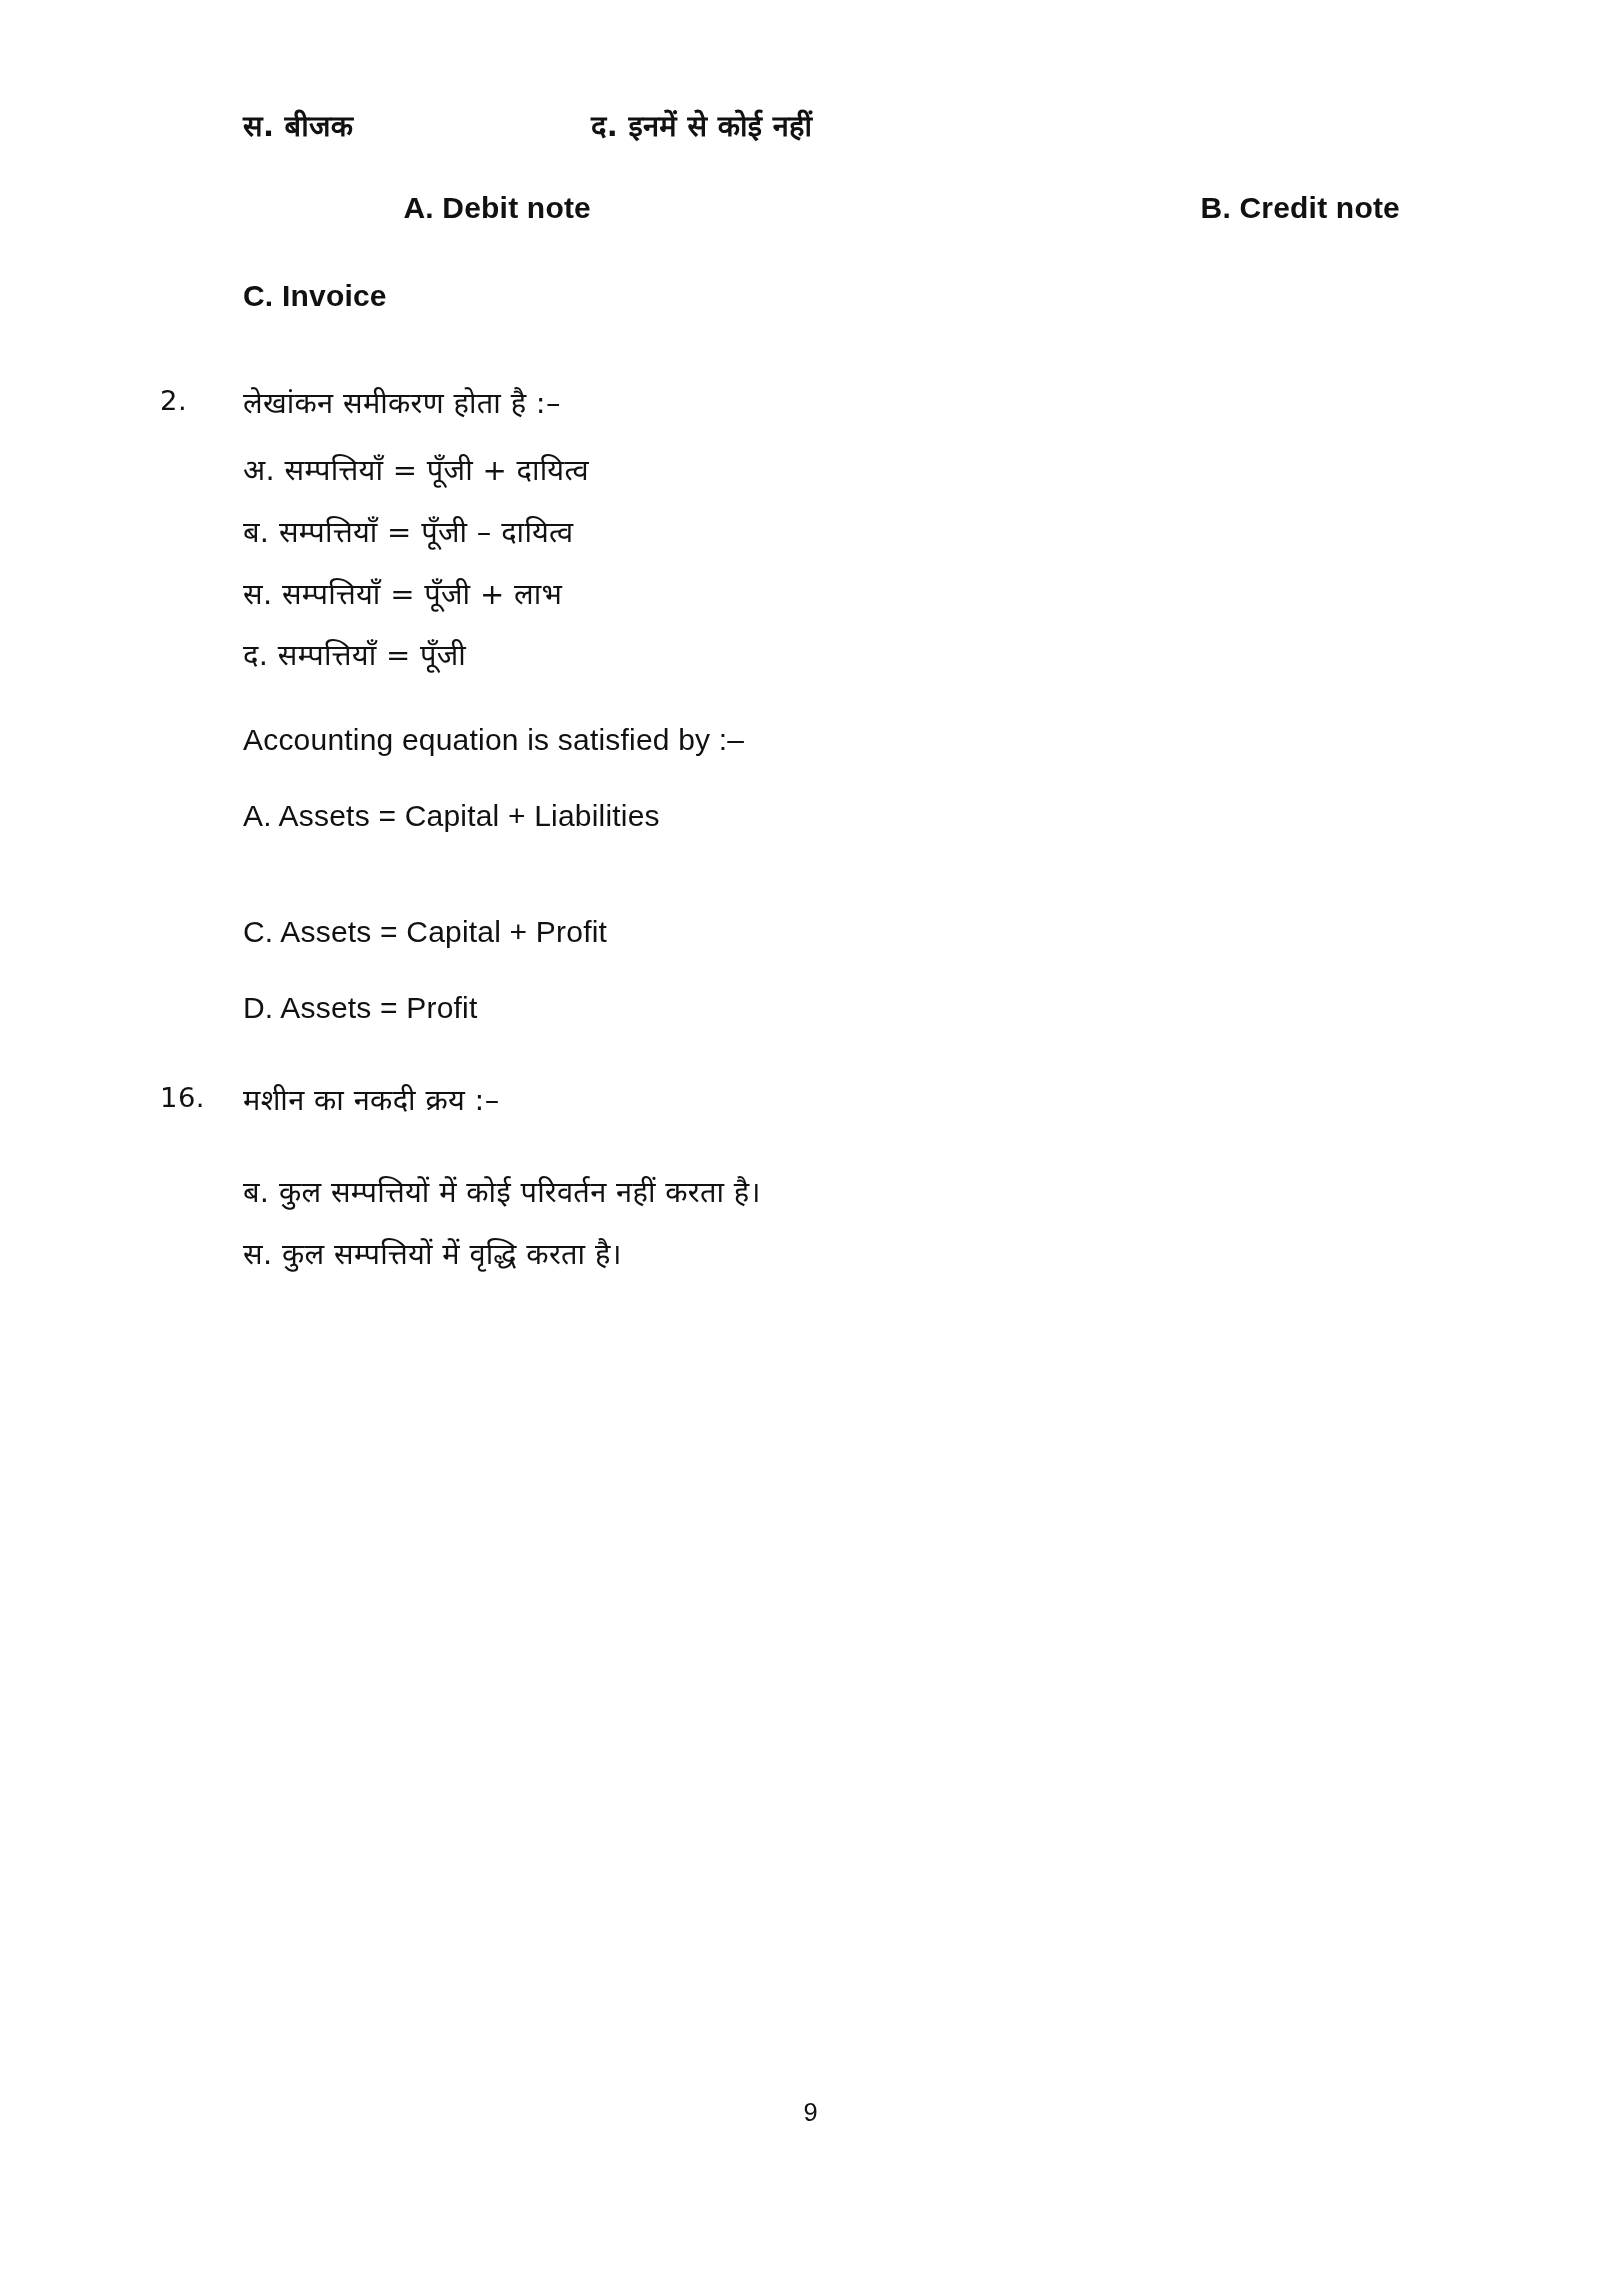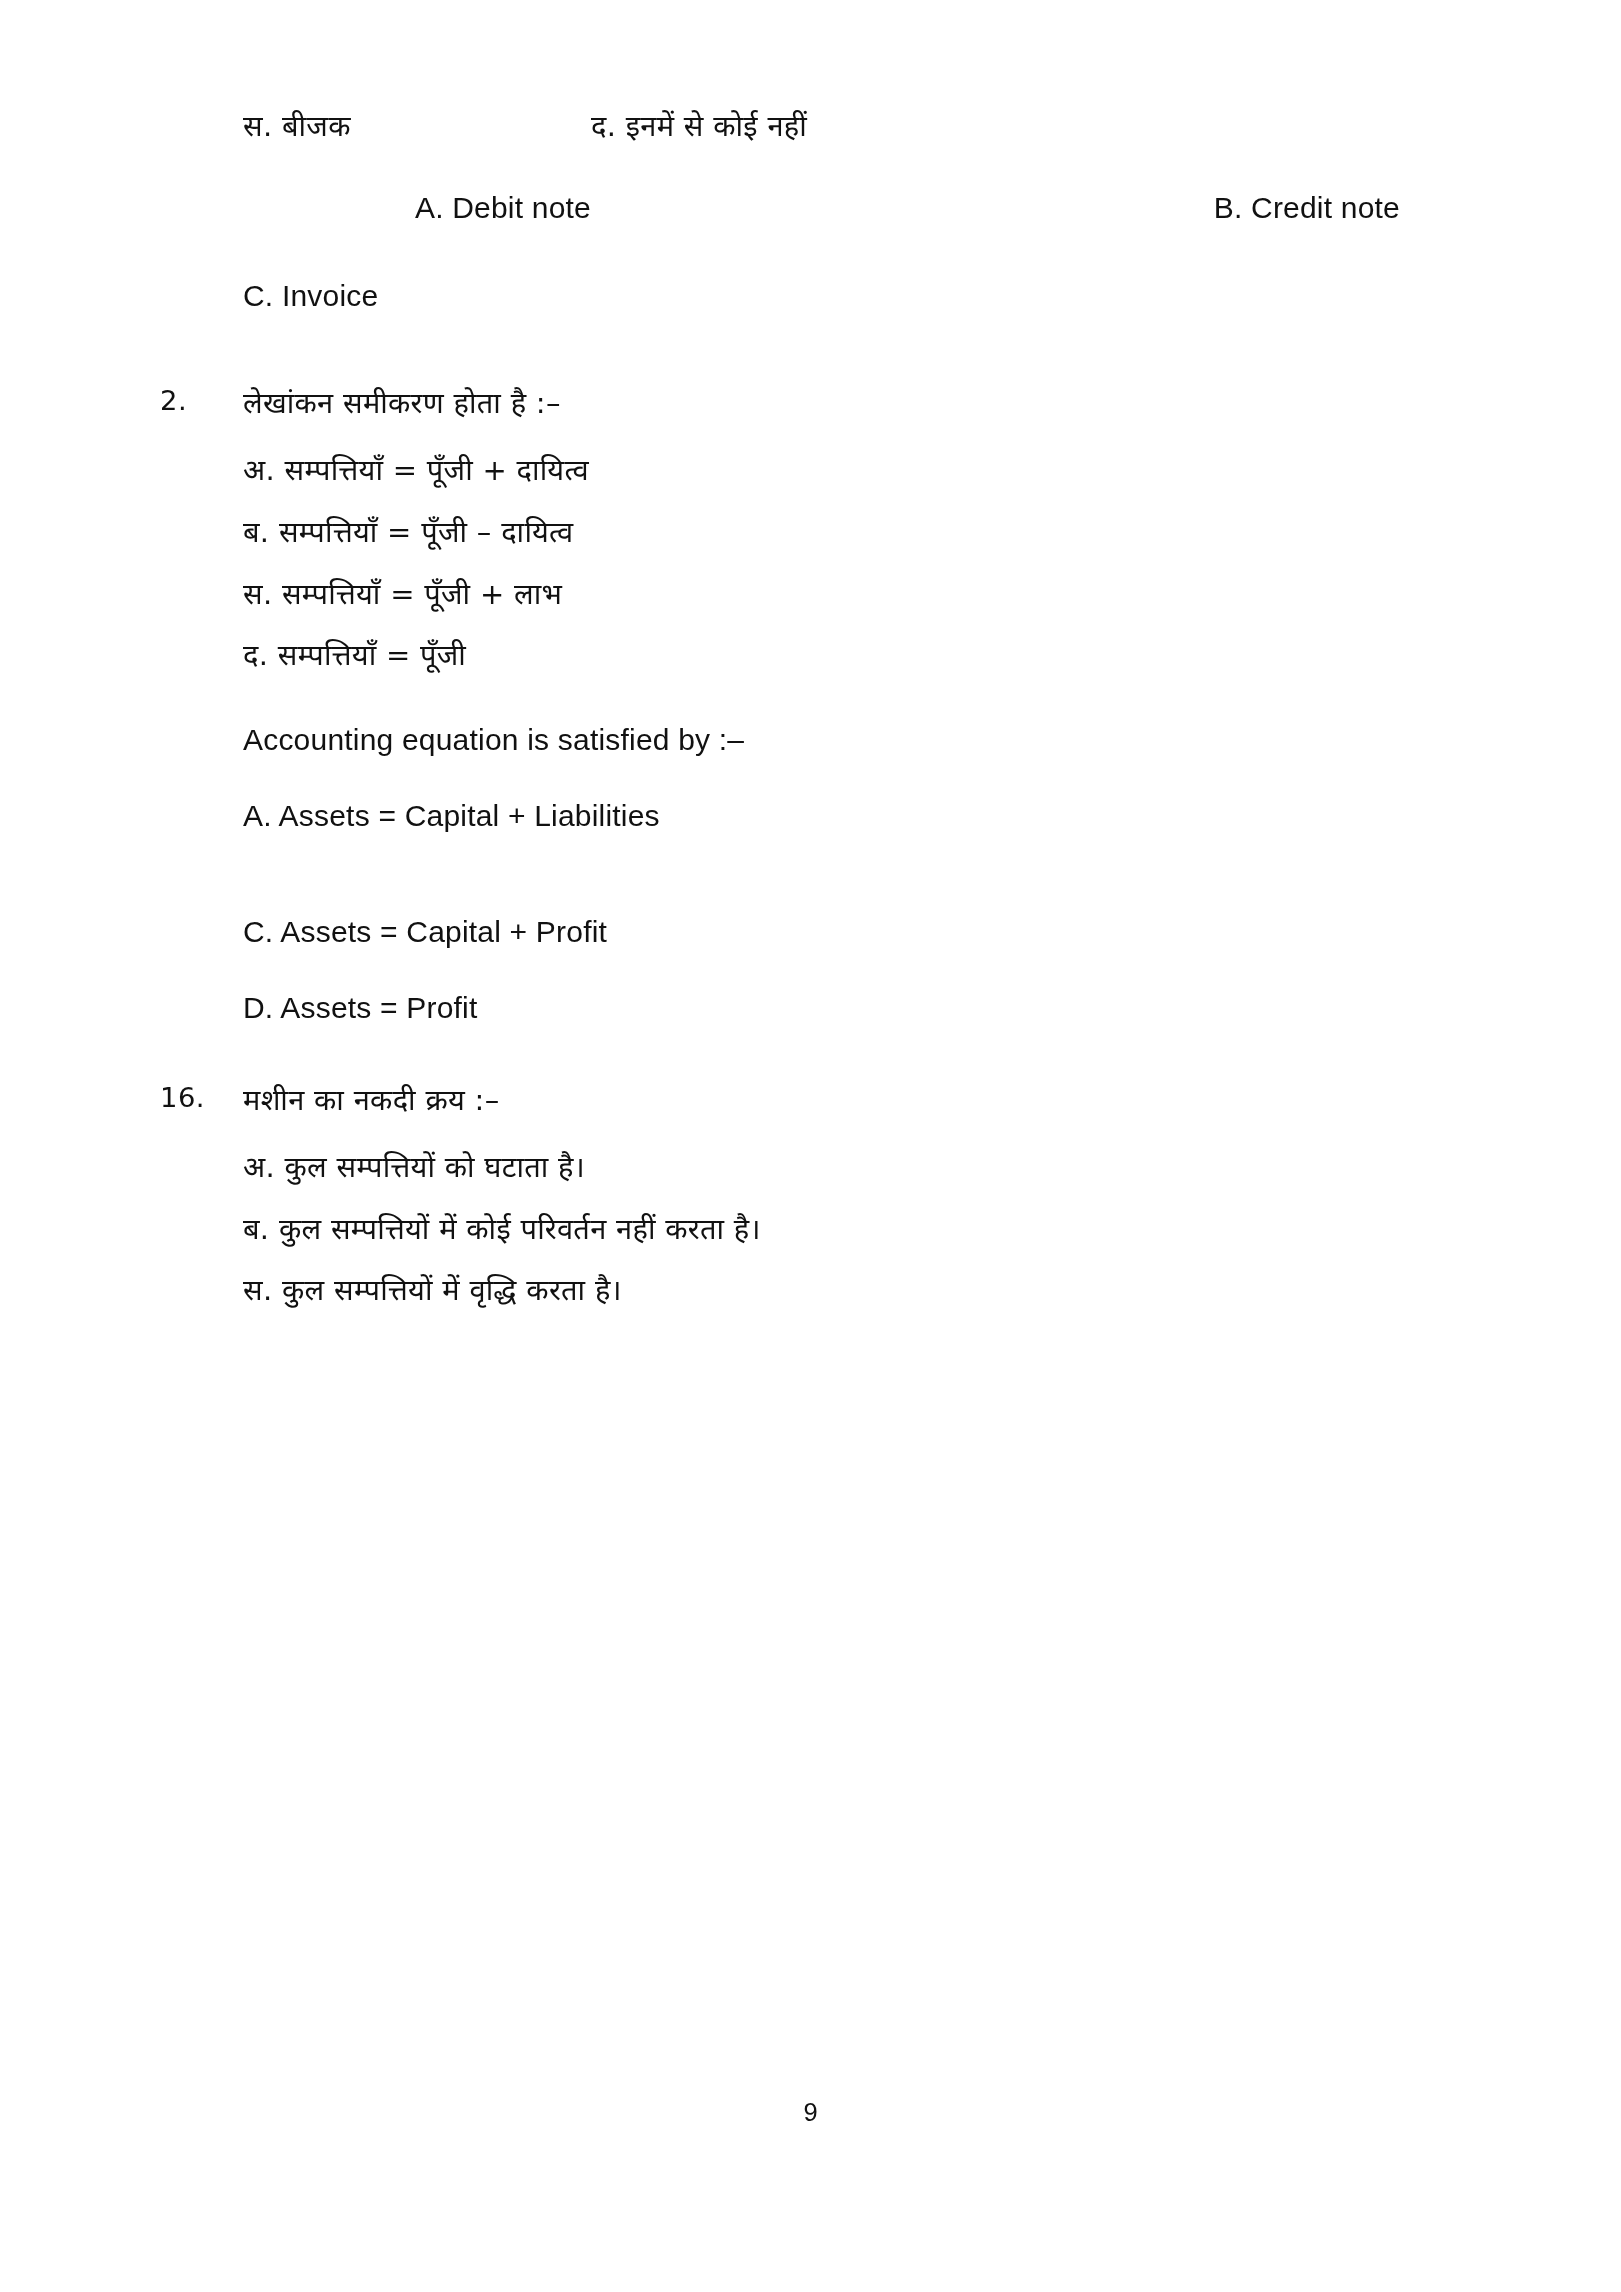--- a/index.html
+++ b/index.html
@@ -51,20 +51,21 @@
   .eng {
     font-family: "Liberation Sans", sans-serif;
     font-size: 30px;
     letter-spacing: 0.2px;
   }
 
   
   .opt-row {
     display: flex;
     align-items: flex-start;
+    font-weight: bold;
   }
   .opt-col-a { width: 348px; flex: 0 0 348px; }
   .opt-col-b { flex: 1 1 auto; }
   .sp-26 { height: 25.5px; }
   .sp-32 { height: 31px; }
   .sp-40 { height: 39px; }
   .sp-48 { height: 47px; }
   .sp-56 { height: 55px; }
 
   .row-gap { margin-bottom: 45px; }
@@ -131,21 +132,20 @@
       <div class="sp-40"></div>
       <div class="line eng">D. Assets = Profit</div>
     </div>
 
     <div class="sp-56"></div>
 
     <div class="qblock">
       <div class="qnum">16.</div>
       <div class="line hindi">मशीन का नकदी क्रय :–</div>
       <div class="sp-32"></div>
-      <div class="line hindi">अ. कुल सम्पत्तियों को घटाता है।</div>
       <div class="sp-26"></div>
       <div class="line hindi">ब. कुल सम्पत्तियों में कोई परिवर्तन नहीं करता है।</div>
       <div class="sp-26"></div>
       <div class="line hindi">स. कुल सम्पत्तियों में वृद्धि करता है।</div>
     </div>
 
   </div>
 
   <div class="page-number">9</div>
 </div>

